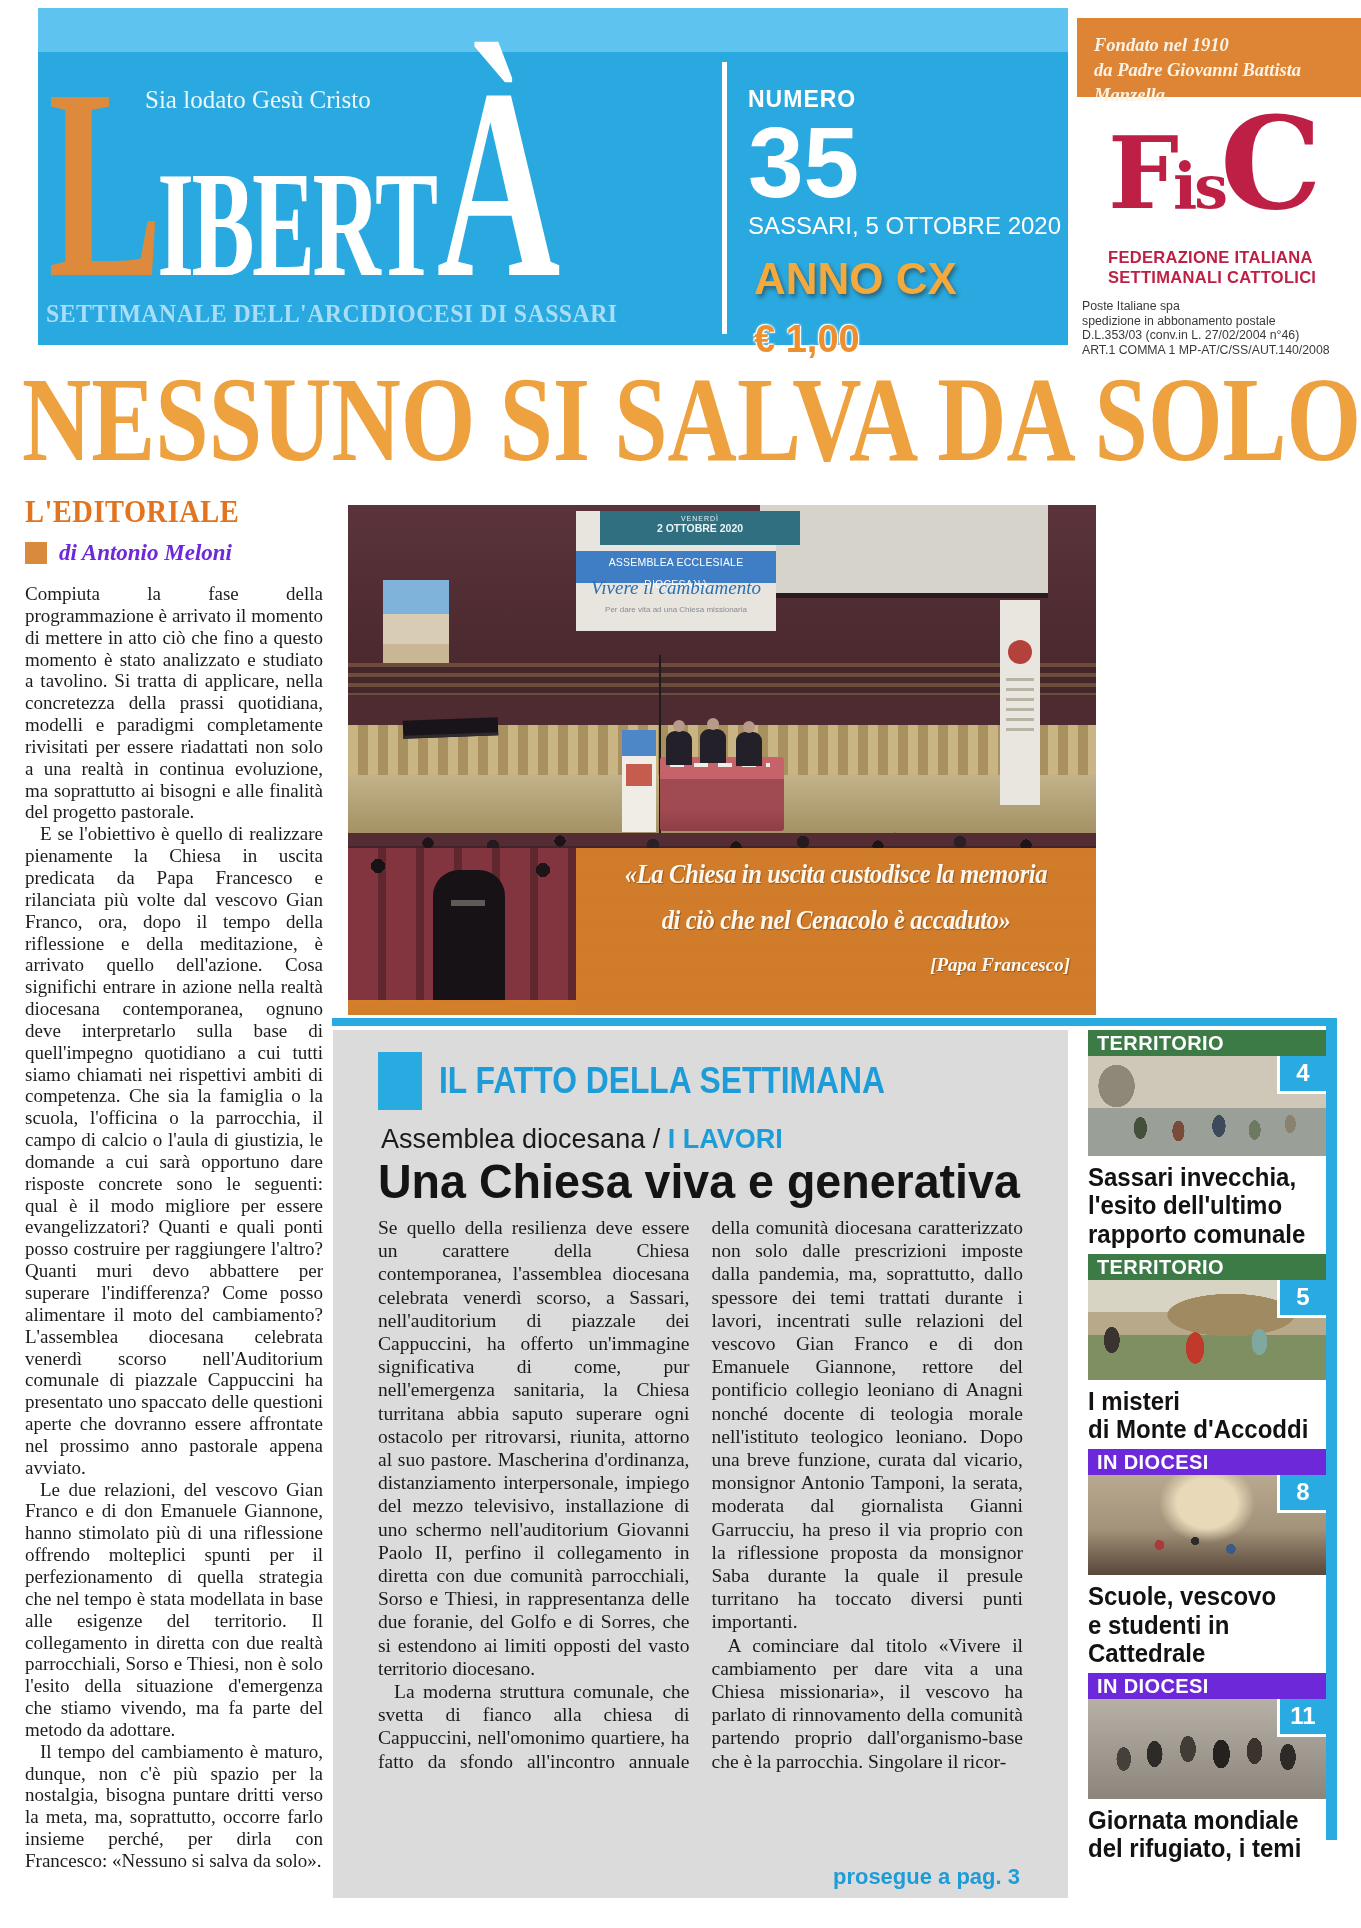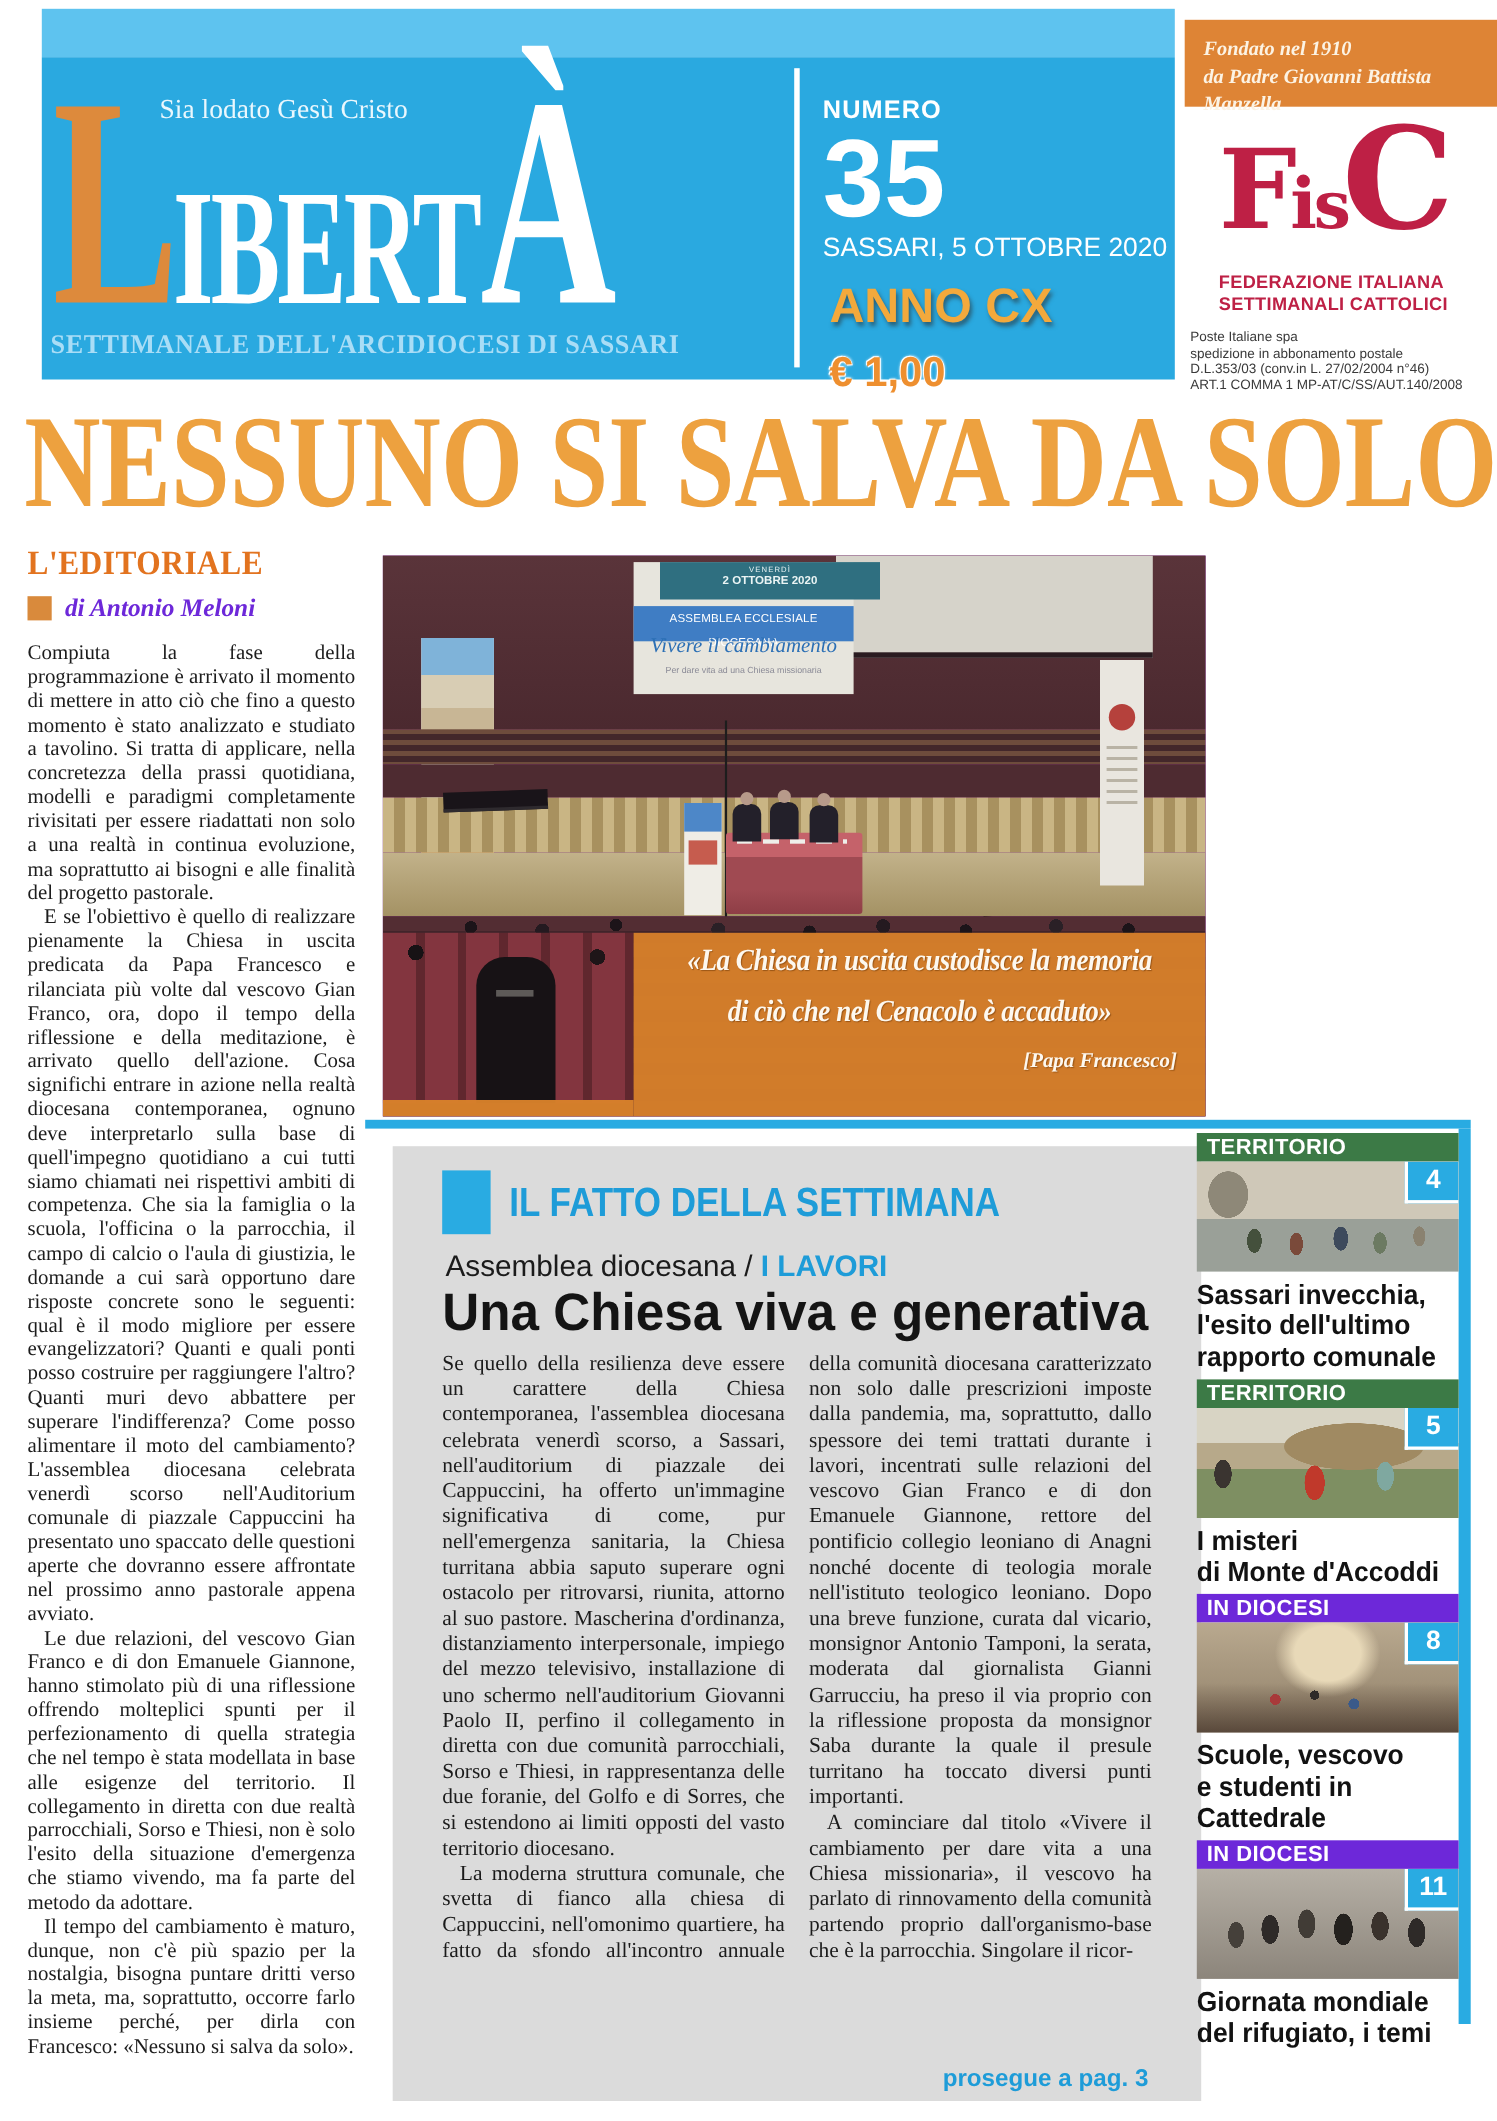--- a/index.html
+++ b/index.html
@@ -128,21 +128,21 @@
      letter-spacing:-.5px;transform:scaleX(.88);text-shadow:1px 1px 1px rgba(110,55,5,.55);white-space:nowrap;}
   .cap-l1{top:10px;} .cap-l2{top:56px;}
   .cap-attr{position:absolute;right:26px;top:106px;color:#FDF8EF;font-family:"Liberation Serif",serif;
      font-style:italic;font-weight:bold;font-size:19px;text-shadow:1px 1px 1px rgba(110,55,5,.5);}
 
   
   .blue-rule{left:332px;top:1018px;width:1005px;height:8px;background:#29ABE2;}
   .cyan-strip{left:1326px;top:1026px;width:11px;height:814px;background:#29ABE2;}
 
   
-  .fact-panel{left:357px;top:1030px;width:735px;height:868px;background:#DBDBDB;margin-top:12px;}
+  .fact-panel{left:333px;top:1030px;width:735px;height:868px;background:#DBDBDB;}
   .fact-panel > *{position:absolute;}
   .fs-square{left:45px;top:22px;width:44px;height:58px;background:#29ABE2;}
   .fs-label{left:106px;top:30px;font-size:37px;font-weight:bold;color:#1E9CD8;
             transform:scaleX(.86);transform-origin:left;white-space:nowrap;}
   .fs-kicker{left:48px;top:94px;font-size:27px;color:#1B1B1B;white-space:nowrap;}
   .fs-kicker .hl{font-weight:bold;color:#1E9CD8;}
   .fs-title{left:45px;top:124px;font-size:48px;font-weight:bold;color:#141414;
             transform:scaleX(.97);transform-origin:left;white-space:nowrap;}
   .fs-cols{left:45px;top:186px;width:645px;height:640px;column-count:2;column-gap:22px;
            font-family:"Liberation Serif",serif;font-size:19.5px;line-height:23.2px;color:#1B1B1B;

